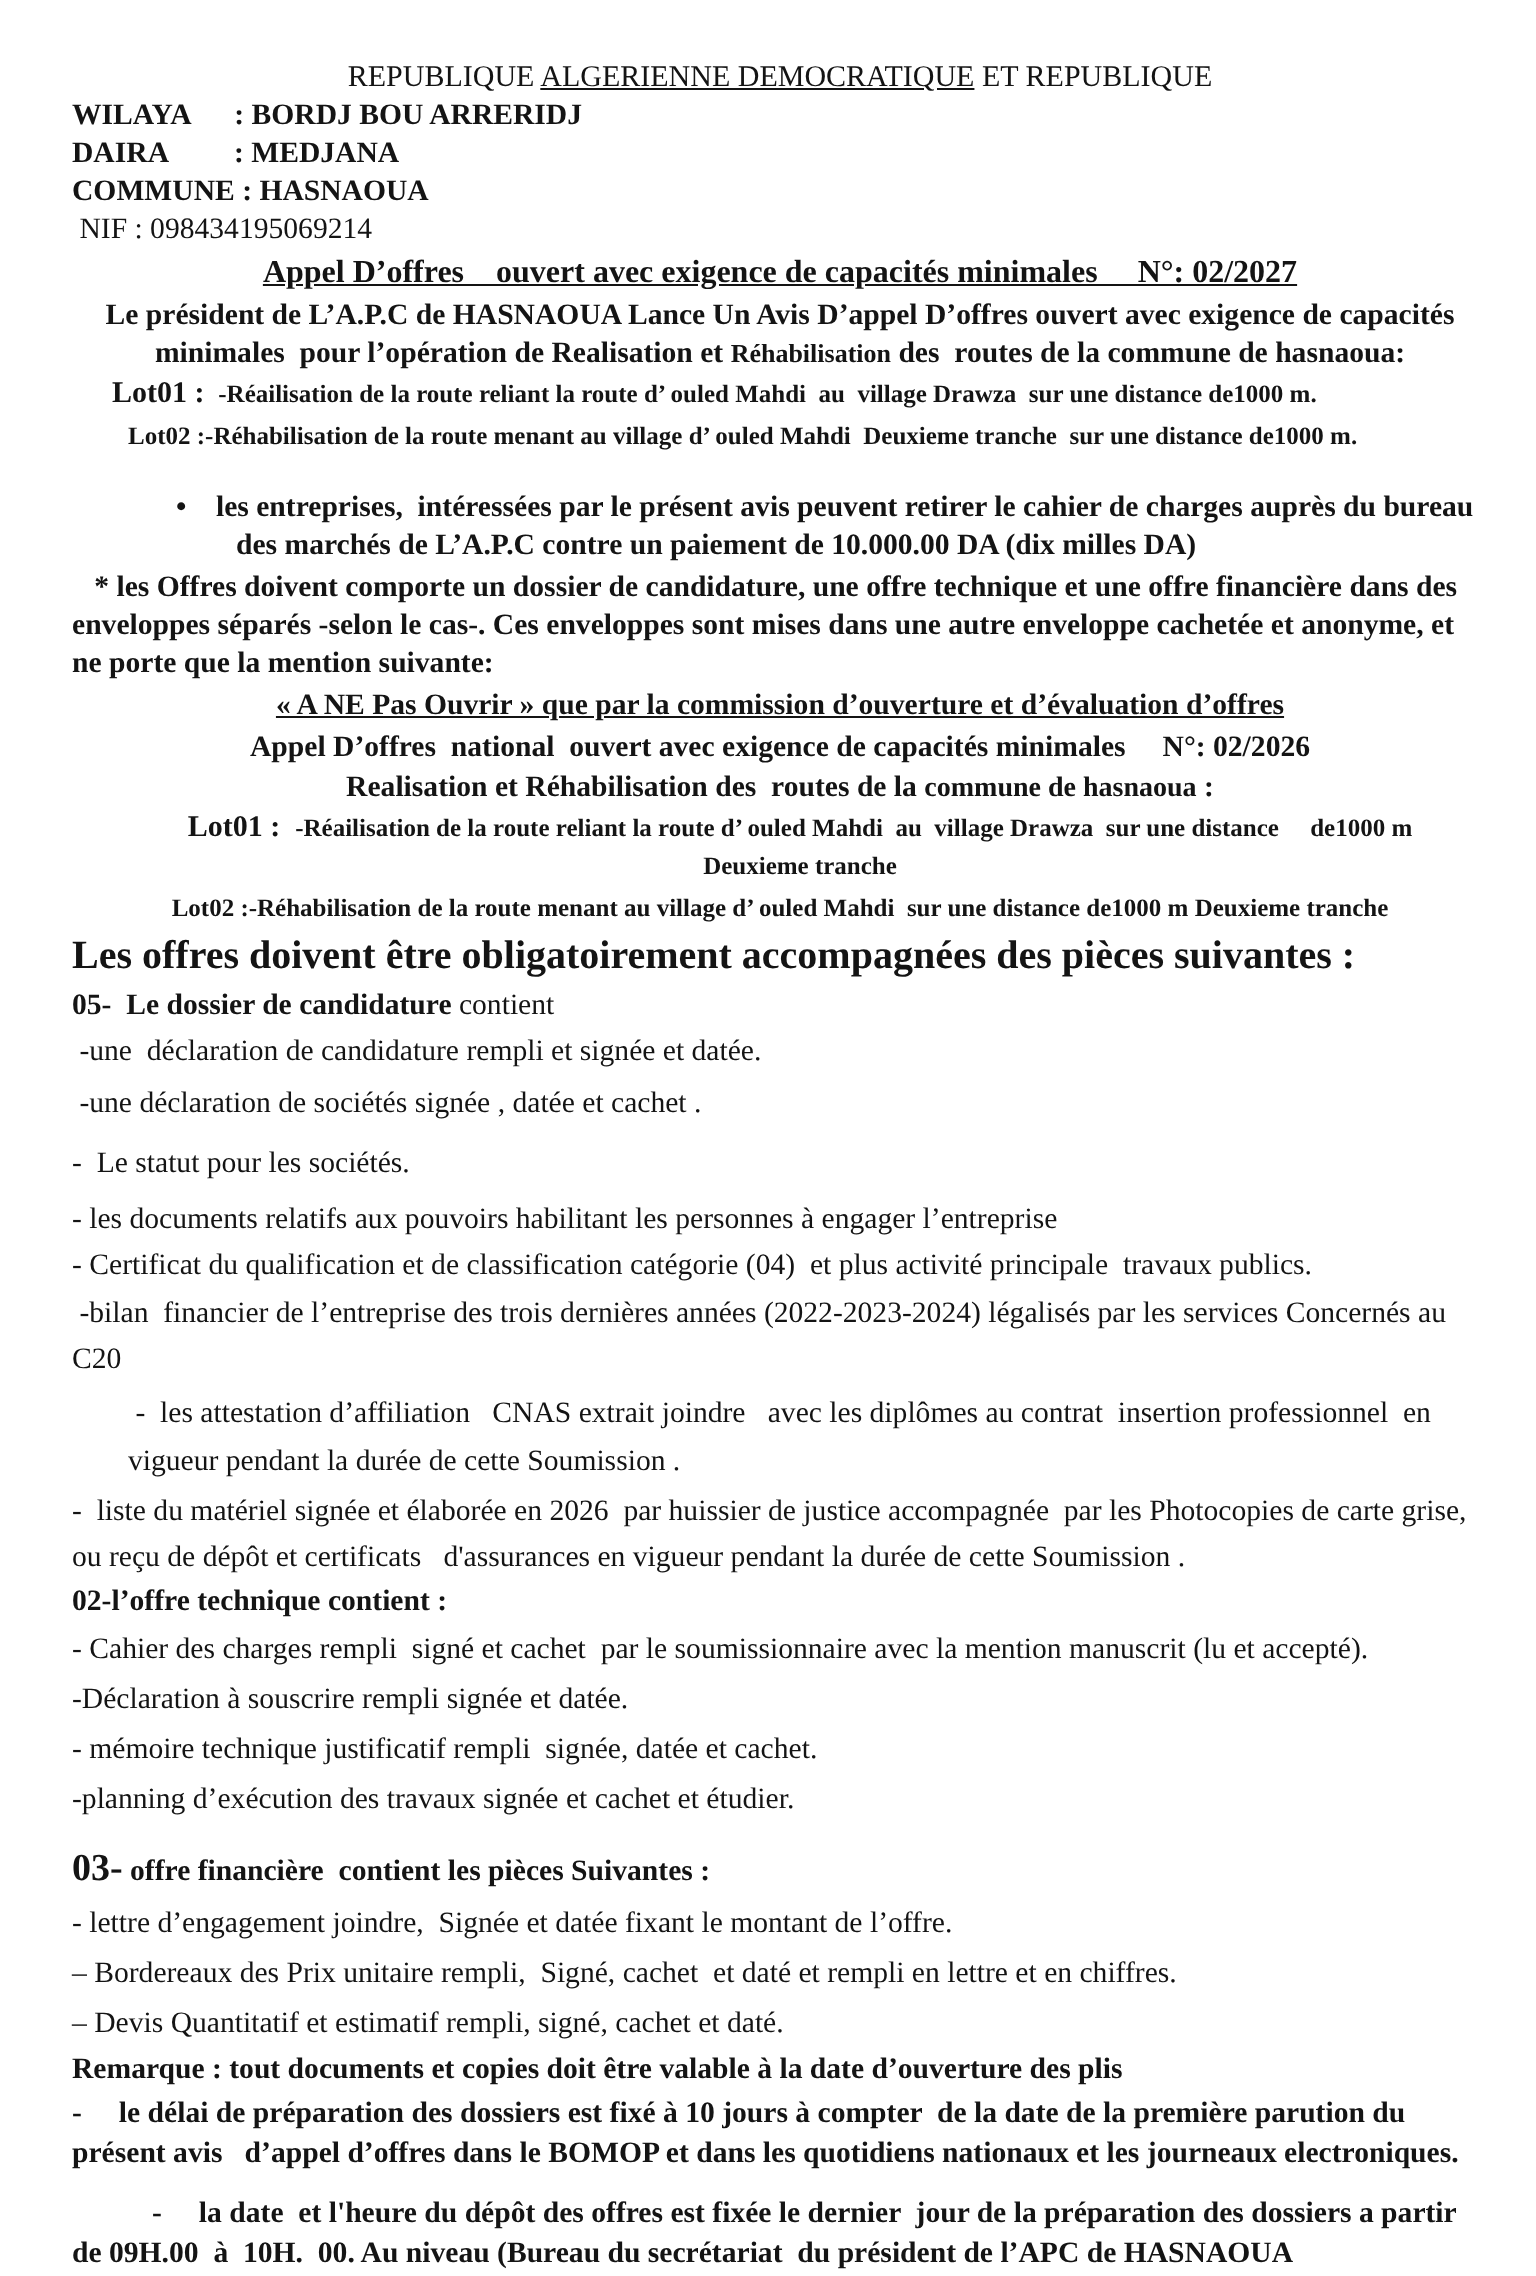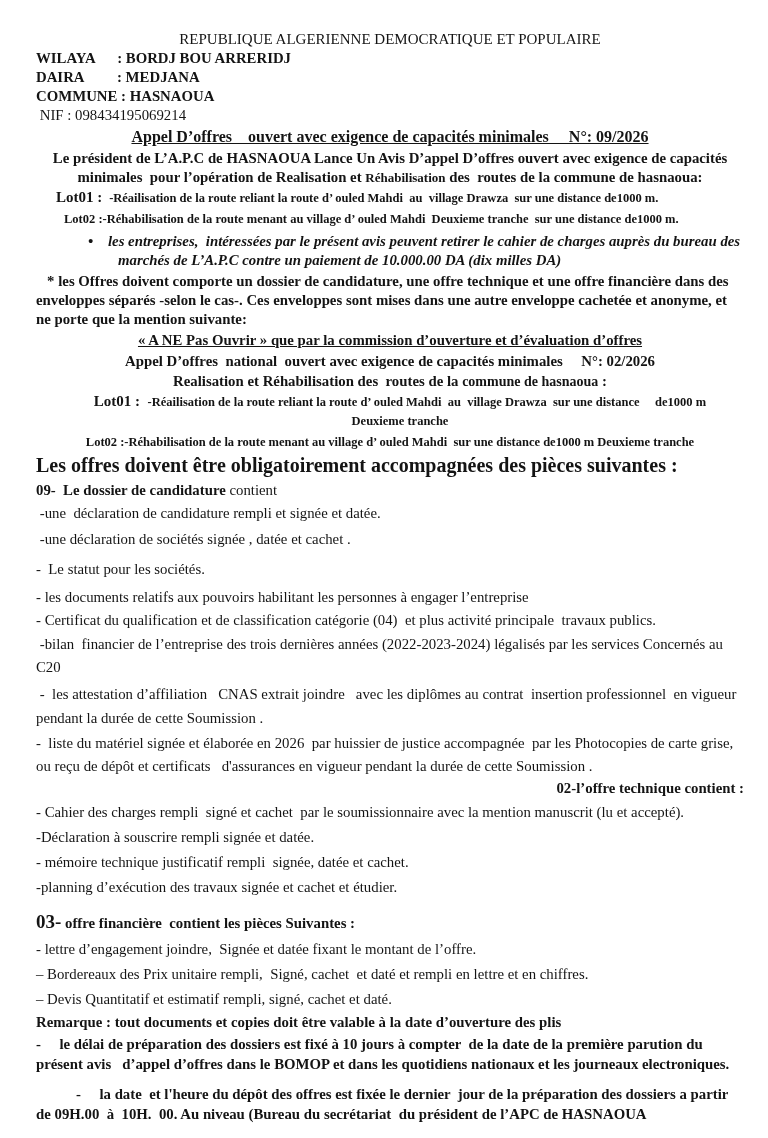--- a/index.html
+++ b/index.html
@@ -16,47 +16,47 @@
     font-size:14.8px;
     line-height:1.28;
   }
   .line{white-space:pre-wrap;}
 </style>
 </head>
 <body>
 
 <div class="page">
   <div>
-      <div class="line" style="text-align: center; font-size: 15px;"><span>REPUBLIQUE </span><span style="">ALGERIENNE DEMOCRATIQUE</span><span> ET POPULAIRE</span></div>
+      <div class="line" style="text-align: center; font-size: 15px;"><span>REPUBLIQUE </span><span style="text-decoration: underline;">ALGERIENNE DEMOCRATIQUE</span><span> ET REPUBLIQUE</span></div>
       <div class="line"><span style="font-weight: bold;">WILAYA      : BORDJ BOU ARRERIDJ</span></div>
       <div class="line"><span style="font-weight: bold;">DAIRA         : MEDJANA</span></div>
       <div class="line"><span style="font-weight: bold;">COMMUNE : HASNAOUA</span></div>
       <div class="line"><span style="font-weight: normal;"> NIF : 098434195069214</span></div>
-      <div class="line" style="text-align: center; margin-top: 2px; font-size: 16px;"><span style="font-weight: bold; text-decoration: underline;">Appel D’offres    ouvert avec exigence de capacités minimales     N°: 09/2026</span></div>
+      <div class="line" style="text-align: center; margin-top: 2px; font-size: 16px;"><span style="font-weight: bold; text-decoration: underline;">Appel D’offres    ouvert avec exigence de capacités minimales     N°: 02/2027</span></div>
       <div class="line" style="text-align: center; margin-top: 2px;"><span style="font-weight: bold;">Le président de L’A.P.C de HASNAOUA Lance Un Avis D’appel D’offres ouvert avec exigence de capacités minimales  pour l’opération de Realisation et </span><span style="font-weight: bold; font-size: 13px;">Réhabilisation</span><span style="font-weight: bold;"> des  routes de la commune de hasnaoua:</span></div>
       <div class="line" style="margin-left: 20px; margin-top: 1px;"><span style="font-weight: bold; font-size: 15px;">Lot01 : </span><span style="font-weight: bold; font-size: 12.5px;"> -Réailisation de la route reliant la route d’ ouled Mahdi  au  village Drawza  sur une distance de1000 m.</span></div>
       <div class="line" style="margin-left: 28px; margin-top: 2px;"><span style="font-weight: bold; font-size: 12.5px;">Lot02 :-Réhabilisation de la route menant au village d’ ouled Mahdi  Deuxieme tranche  sur une distance de1000 m.</span></div>
-      <div class="line" style="margin-left: 52px; margin-top: 4px; padding-left: 30px; text-indent: -30px; font-style: italic;"><span style="font-weight: bold;">•    les entreprises,  intéressées par le présent avis peuvent retirer le cahier de charges auprès du bureau des marchés de L’A.P.C contre un paiement de 10.000.00 DA (dix milles DA)</span></div>
+      <div class="line" style="margin-left: 52px; margin-top: 17px; padding-left: 30px; text-indent: -30px;"><span style="font-weight: bold;">•    les entreprises,  intéressées par le présent avis peuvent retirer le cahier de charges auprès du bureau des marchés de L’A.P.C contre un paiement de 10.000.00 DA (dix milles DA)</span></div>
       <div class="line" style="margin-top: 2px;"><span style="font-weight: bold;">   * les Offres doivent comporte un dossier de candidature, une offre technique et une offre financière dans des enveloppes séparés -selon le cas-. Ces enveloppes sont mises dans une autre enveloppe cachetée et anonyme, et ne porte que la mention suivante:</span></div>
       <div class="line" style="text-align: center; margin-top: 2px;"><span style="font-weight: bold; text-decoration: underline;">« A NE Pas Ouvrir » que par la commission d’ouverture et d’évaluation d’offres</span></div>
       <div class="line" style="text-align: center; margin-top: 2px;"><span style="font-weight: bold;">Appel D’offres  national  ouvert avec exigence de capacités minimales     N°: 02/2026</span></div>
       <div class="line" style="text-align: center; margin-top: 1px;"><span style="font-weight: bold;">Realisation et Réhabilisation des  routes de la </span><span style="font-weight: bold; font-size: 14px;">commune de hasnaoua</span><span style="font-weight: bold;"> :</span></div>
       <div class="line" style="text-align: center; margin-left: 30px; margin-right: 10px; margin-top: 1px;"><span style="font-weight: bold; font-size: 15px;">Lot01 :  </span><span style="font-weight: bold; font-size: 12.5px;">-Réailisation de la route reliant la route d’ ouled Mahdi  au  village Drawza  sur une distance     de1000 m Deuxieme tranche</span></div>
       <div class="line" style="text-align: center; margin-top: 2px;"><span style="font-weight: bold; font-size: 12.5px;">Lot02 :-Réhabilisation de la route menant au village d’ ouled Mahdi  sur une distance de1000 m Deuxieme tranche</span></div>
       <div class="line" style="margin-top: 2px; font-size: 20px;"><span style="font-weight: bold;">Les offres doivent être obligatoirement accompagnées des pièces suivantes :</span></div>
-      <div class="line" style="margin-top: 2px;"><span style="font-weight: bold;">09-  Le dossier de candidature</span><span> contient</span></div>
+      <div class="line" style="margin-top: 2px;"><span style="font-weight: bold;">05-  Le dossier de candidature</span><span> contient</span></div>
       <div class="line" style="margin-top: 4px;"><span> -une  déclaration de candidature rempli et signée et datée.</span></div>
       <div class="line" style="margin-top: 8px;"><span> -une déclaration de sociétés signée , datée et cachet .</span></div>
       <div class="line" style="margin-top: 11px;"><span>-  Le statut pour les sociétés.</span></div>
       <div class="line" style="margin-top: 9px;"><span>- les documents relatifs aux pouvoirs habilitant les personnes à engager l’entreprise</span></div>
       <div class="line" style="margin-top: 4px;"><span>- Certificat du qualification et de classification catégorie (04)  et plus activité principale  travaux publics.</span></div>
       <div class="line" style="margin-top: 3px; line-height: 1.55;"><span> -bilan  financier de l’entreprise des trois dernières années (2022-2023-2024) légalisés par les services Concernés au C20</span></div>
-      <div class="line" style="margin-top: 4px; line-height: 1.6;"><span> -  les attestation d’affiliation   CNAS extrait joindre   avec les diplômes au contrat  insertion professionnel  en vigueur pendant la durée de cette Soumission .</span></div>
+      <div class="line" style="margin-top: 4px; line-height: 1.6; margin-left: 28px;"><span> -  les attestation d’affiliation   CNAS extrait joindre   avec les diplômes au contrat  insertion professionnel  en vigueur pendant la durée de cette Soumission .</span></div>
       <div class="line" style="margin-top: 2px; line-height: 1.55;"><span>-  liste du matériel signée et élaborée en 2026  par huissier de justice accompagnée  par les Photocopies de carte grise, ou reçu de dépôt et certificats   d'assurances en vigueur pendant la durée de cette Soumission .</span></div>
-      <div class="line" style="margin-top: 1px; text-align: right;"><span style="font-weight: bold;">02-l’offre technique contient :</span></div>
+      <div class="line" style="margin-top: 1px;"><span style="font-weight: bold;">02-l’offre technique contient :</span></div>
       <div class="line" style="margin-top: 5px;"><span>- Cahier des charges rempli  signé et cachet  par le soumissionnaire avec la mention manuscrit (lu et accepté).</span></div>
       <div class="line" style="margin-top: 6px;"><span>-Déclaration à souscrire rempli signée et datée.</span></div>
       <div class="line" style="margin-top: 6px;"><span>- mémoire technique justificatif rempli  signée, datée et cachet.</span></div>
       <div class="line" style="margin-top: 6px;"><span>-planning d’exécution des travaux signée et cachet et étudier.</span></div>
       <div class="line" style="margin-top: 13px;"><span style="font-weight: bold; font-size: 19px;">03-</span><span style="font-weight: bold;"> offre financière  contient les pièces Suivantes :</span></div>
       <div class="line" style="margin-top: 6px;"><span>- lettre d’engagement joindre,  Signée et datée fixant le montant de l’offre.</span></div>
       <div class="line" style="margin-top: 6px;"><span>– Bordereaux des Prix unitaire rempli,  Signé, cachet  et daté et rempli en lettre et en chiffres.</span></div>
       <div class="line" style="margin-top: 6px;"><span>– Devis Quantitatif et estimatif rempli, signé, cachet et daté.</span></div>
       <div class="line" style="margin-top: 4px;"><span style="font-weight: bold;">Remarque : tout documents et copies doit être valable à la date d’ouverture des plis</span></div>
       <div class="line" style="margin-top: 2px; line-height: 1.38;"><span style="font-weight: bold;">-     le délai de préparation des dossiers est fixé à 10 jours à compter  de la date de la première parution du présent avis   d’appel d’offres dans le BOMOP et dans les quotidiens nationaux et les journeaux electroniques.</span></div>

